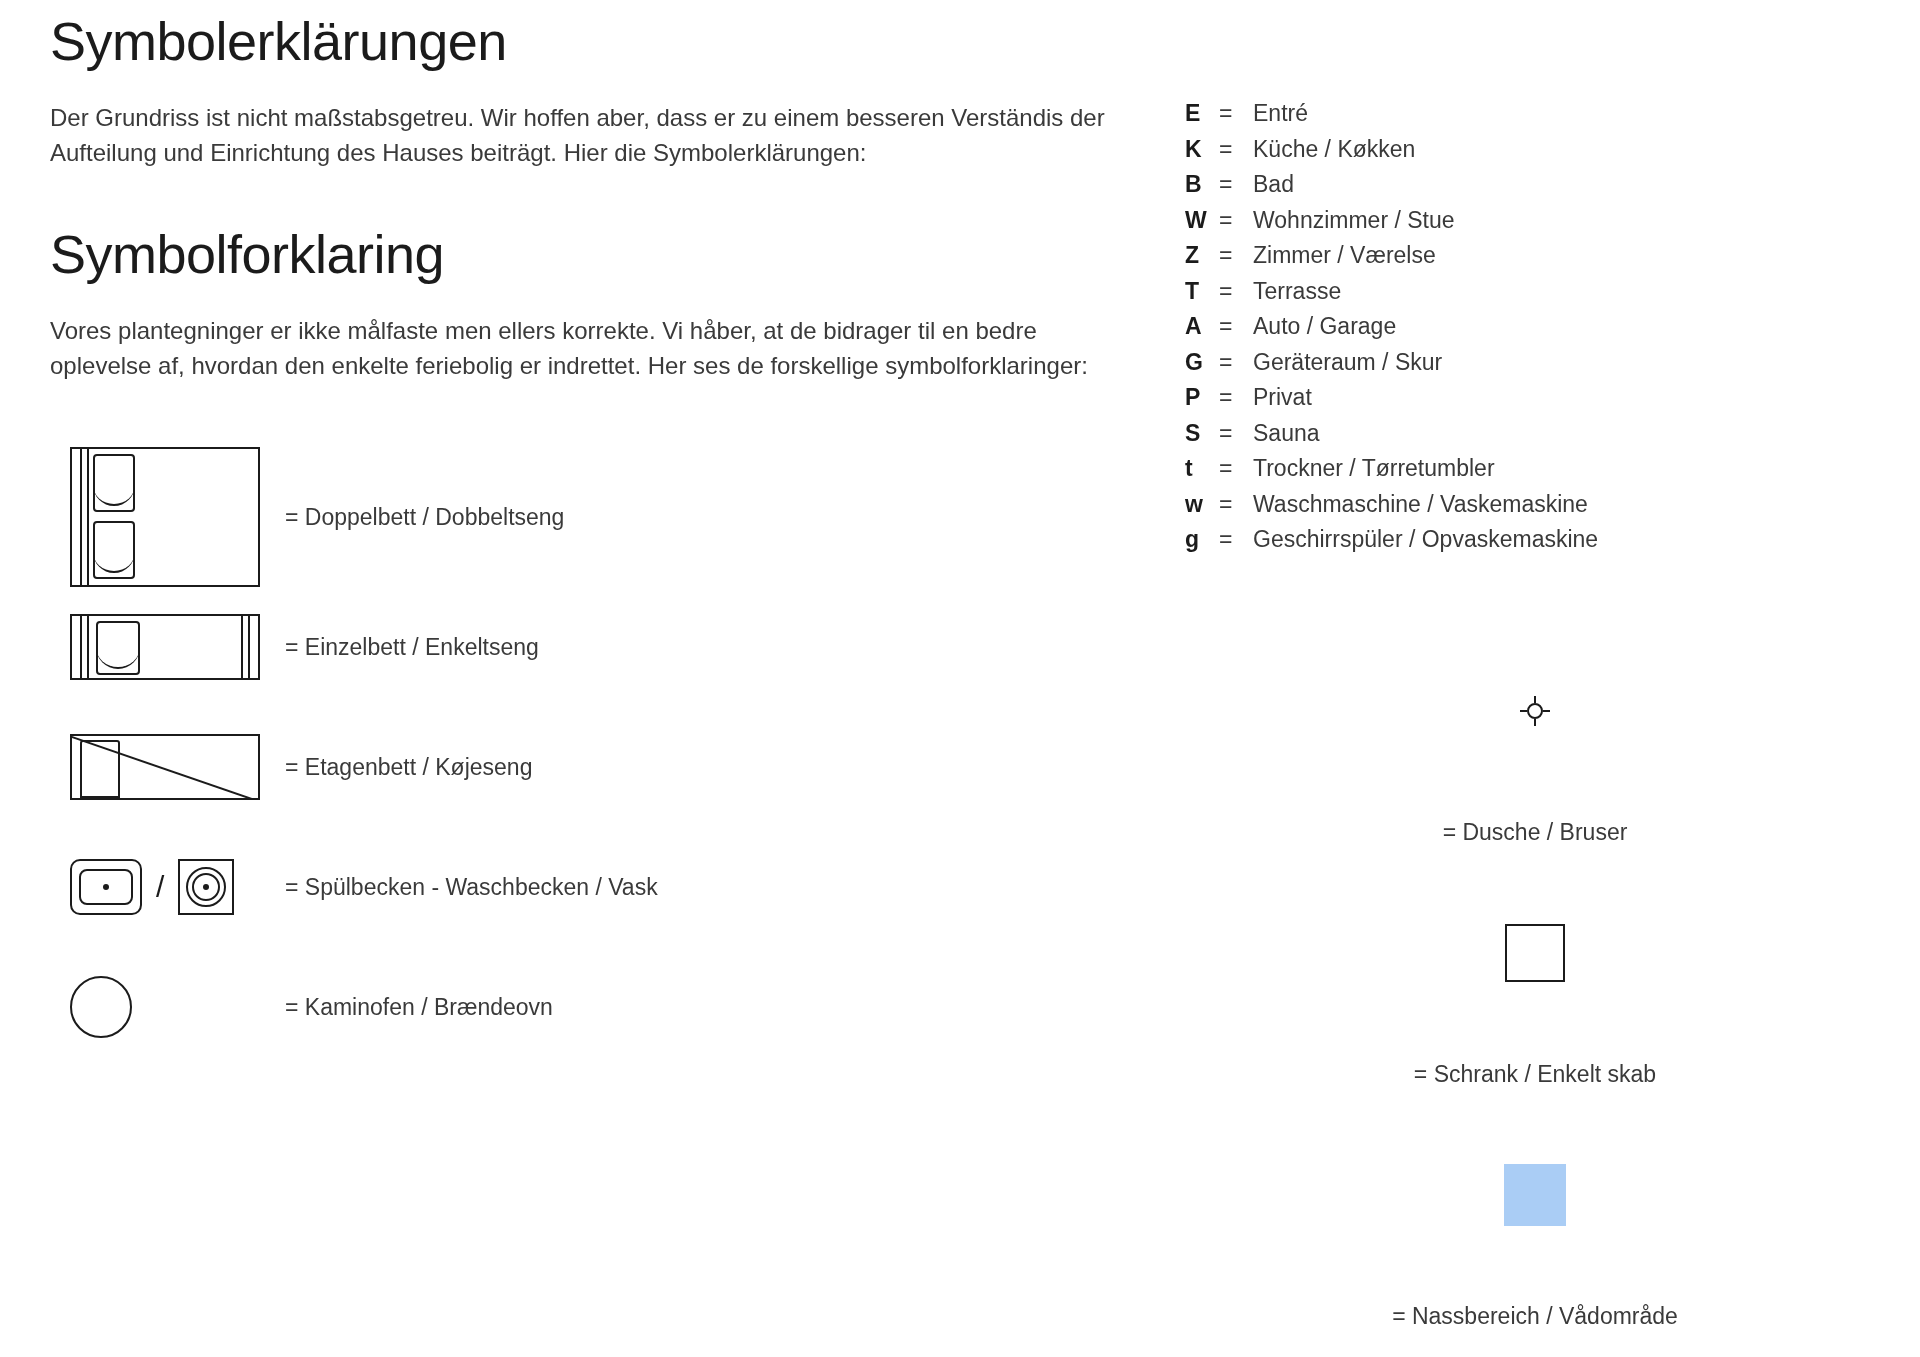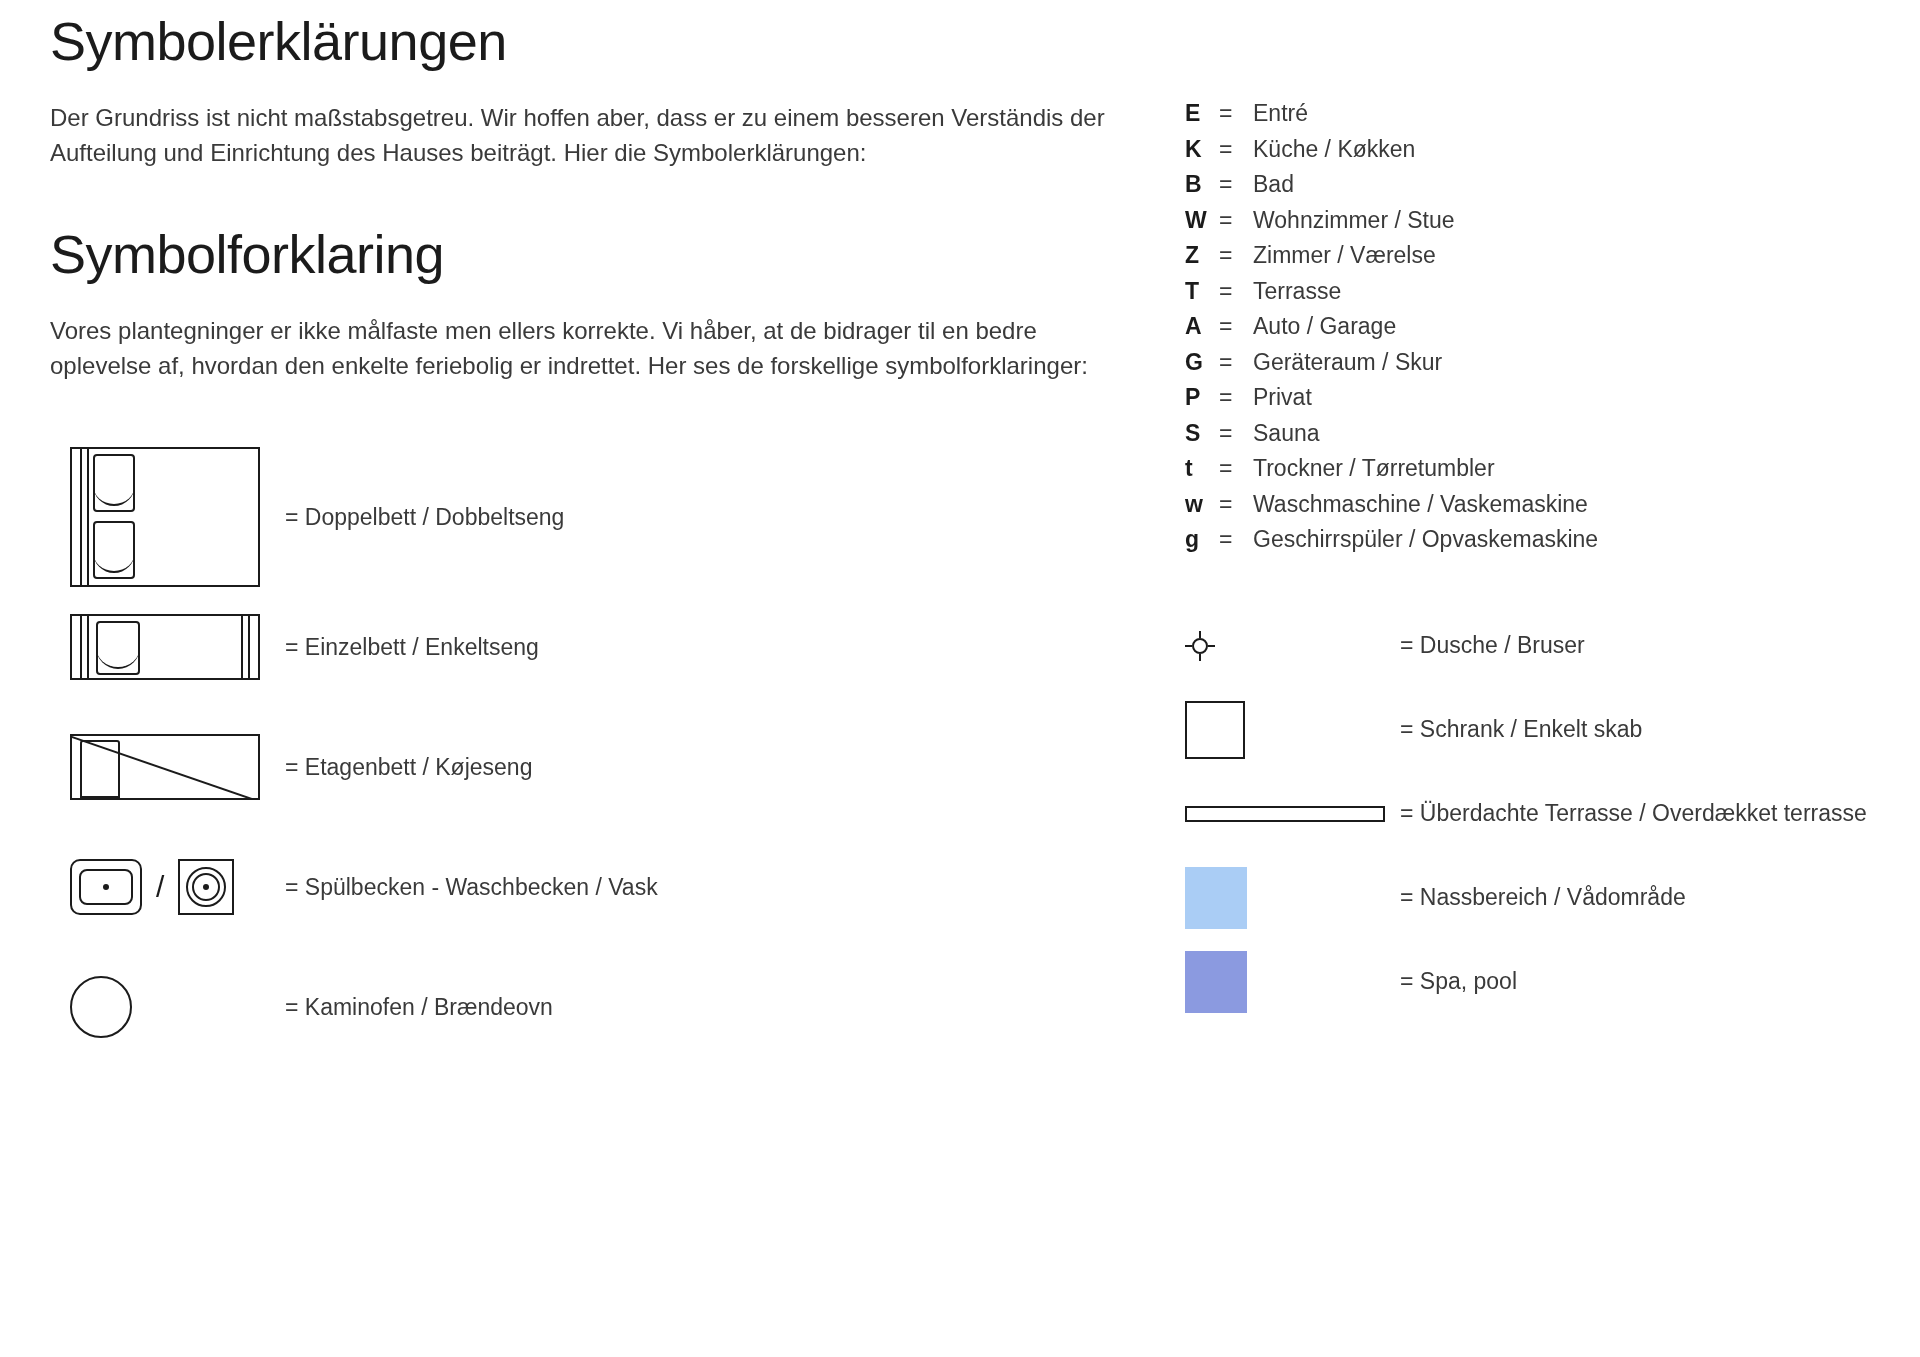--- a/index.html
+++ b/index.html
@@ -241,21 +241,21 @@
 
   .stove-circle {
     width: 62px; height: 62px;
     border: 2px solid #1b1b1b;
     border-radius: 50%;
     box-sizing: border-box;
   }
 
   
   .right-symbols { margin-top: 42px; }
-  .right-symbols .sym-row { min-height: 84px; }
+  .right-symbols .sym-row { min-height: 84px; flex-direction: column; }
   .right-symbols .sym-art { flex: 0 0 215px; }
 
   .shower {
     width: 30px; height: 30px;
     position: relative;
   }
   .shower .ring {
     position: absolute;
     left: 7px; top: 7px;
     width: 16px; height: 16px;
@@ -471,26 +471,20 @@
 
       <div class="sym-row">
         <div class="sym-art">
           <div class="cabinet-single"></div>
         </div>
         <div class="sym-label">= Schrank / Enkelt skab</div>
       </div>
 
 
 
-      <div class="sym-row">
-        <div class="sym-art">
-          <div class="roofed-line"></div>
-        </div>
-        <div class="sym-label">= Überdachte Terrasse / Overdækket terrasse</div>
-      </div>
 
       <div class="sym-row">
         <div class="sym-art">
           <div class="swatch" id="swatch-wet" style="background: rgb(170, 205, 245);"></div>
         </div>
         <div class="sym-label">= Nassbereich / Vådområde</div>
       </div>
 
       <div class="sym-row">
         <div class="sym-art">

